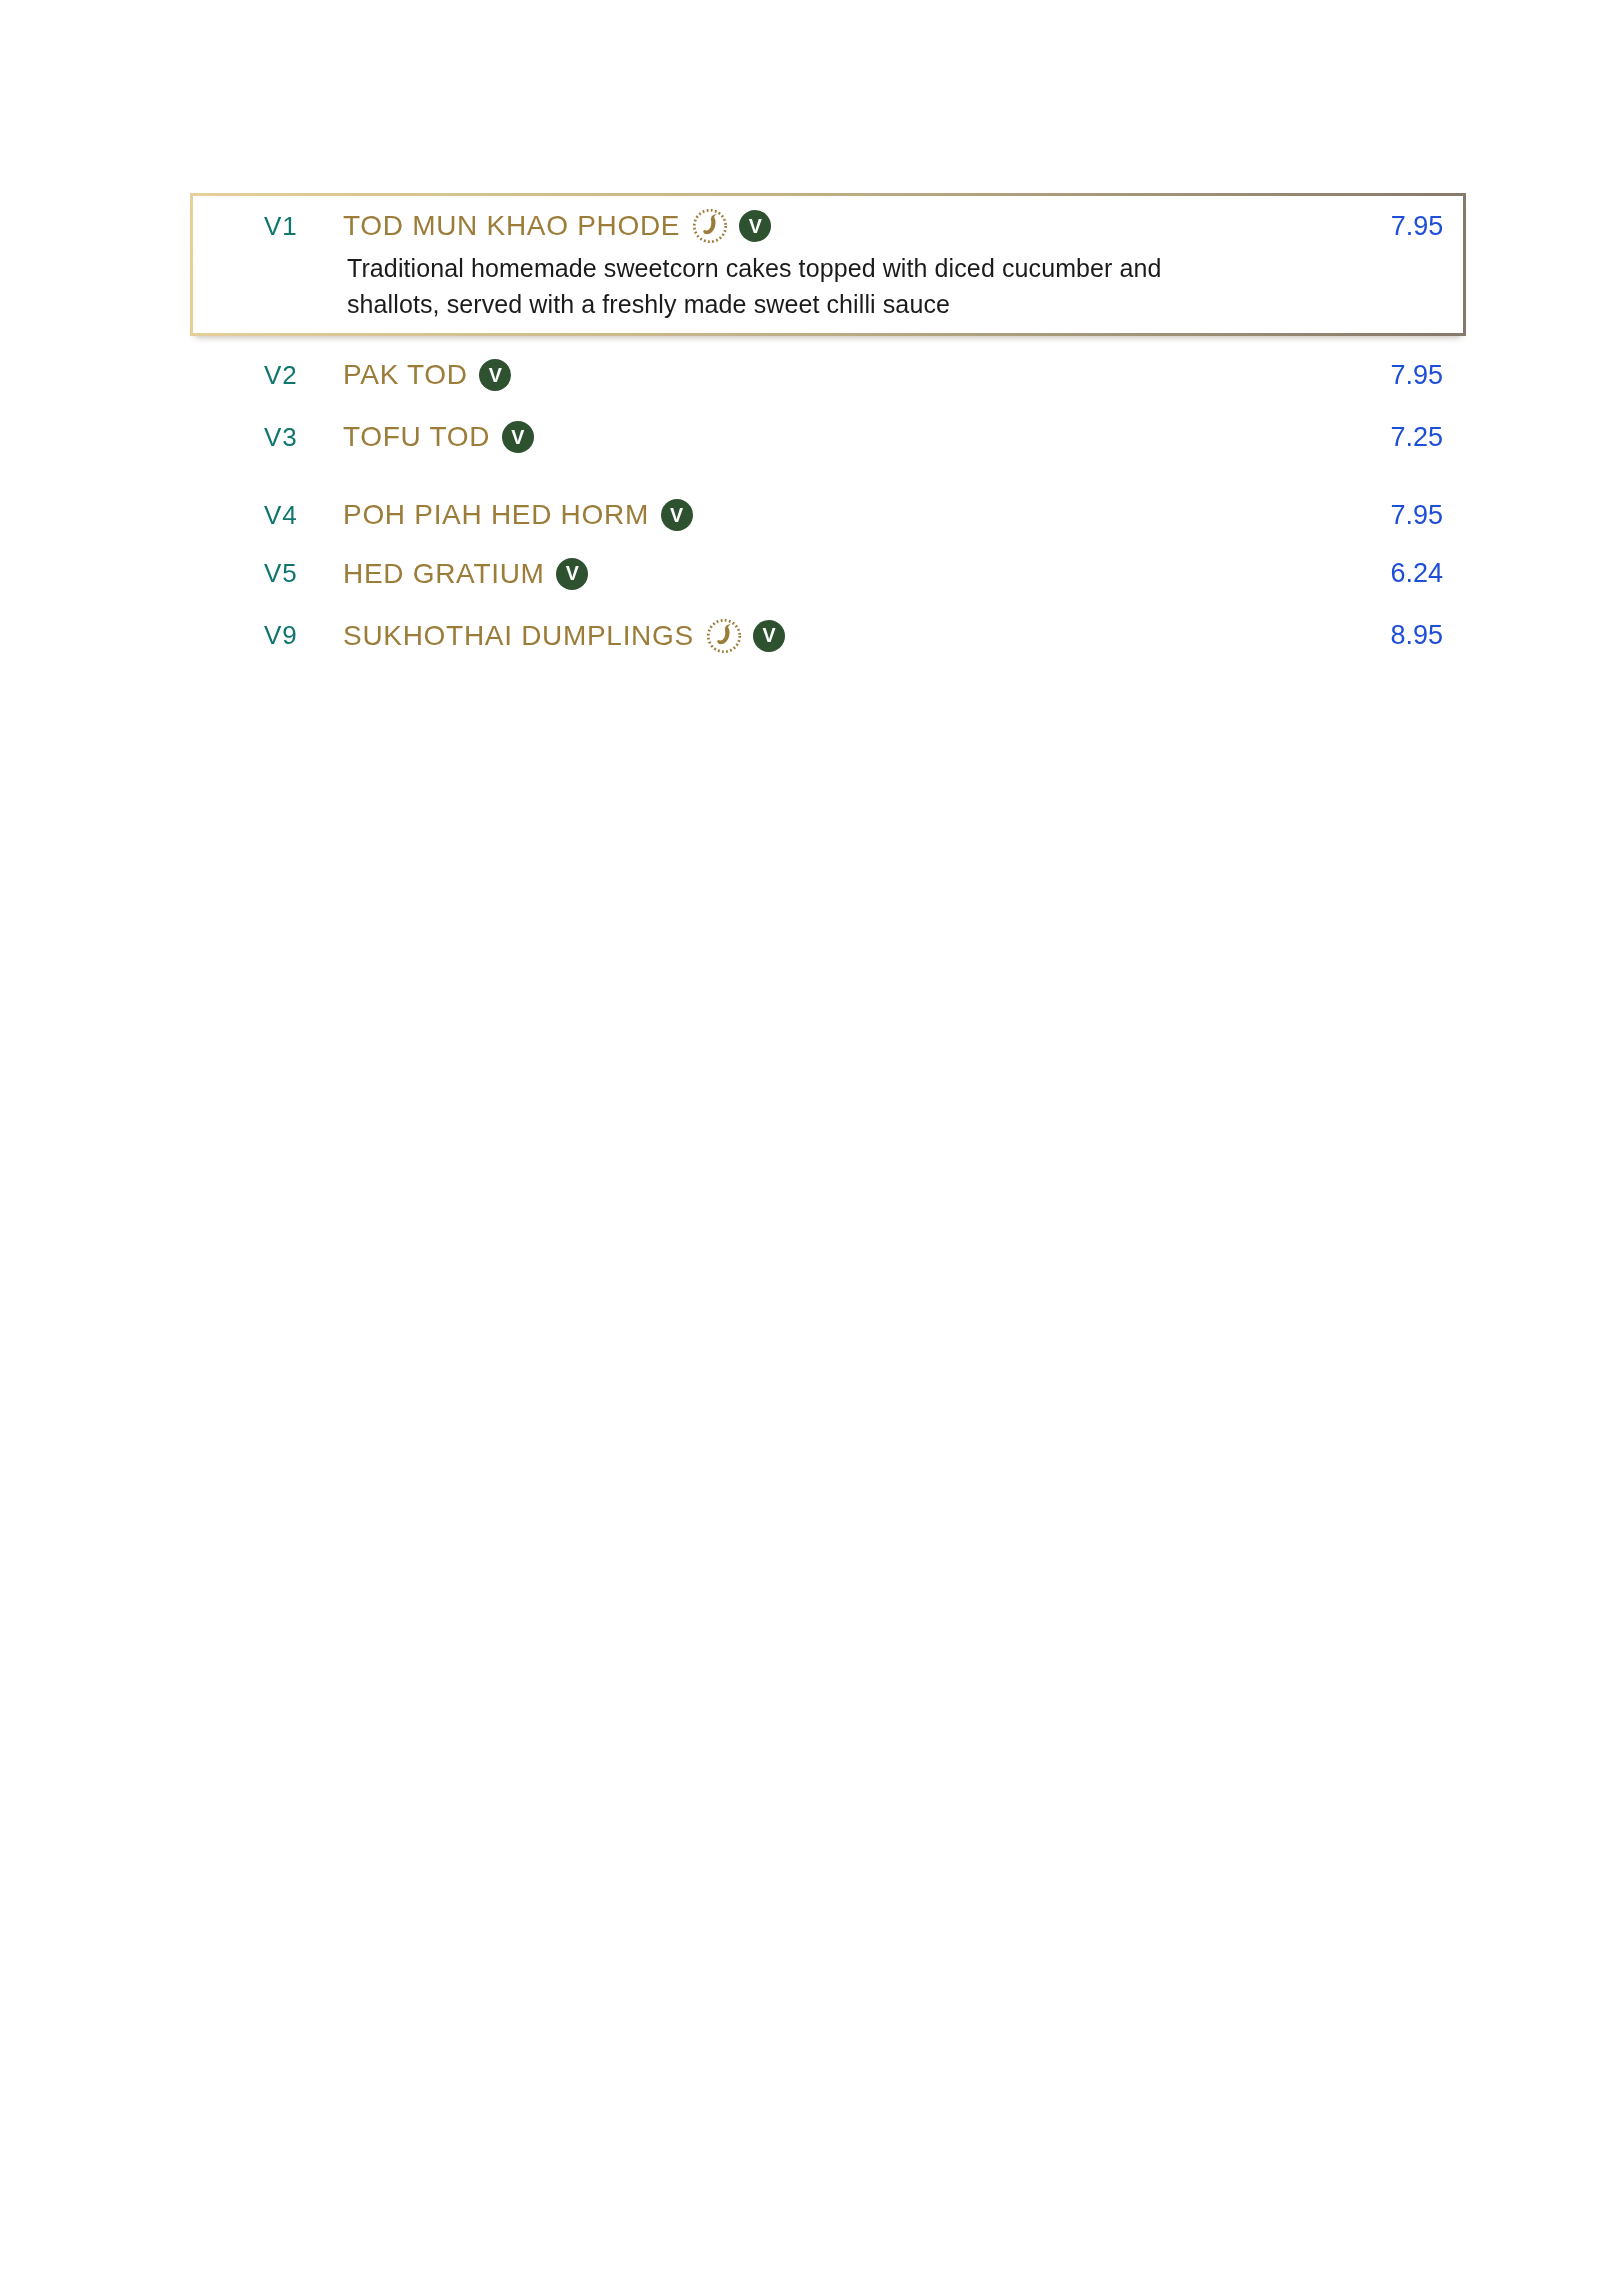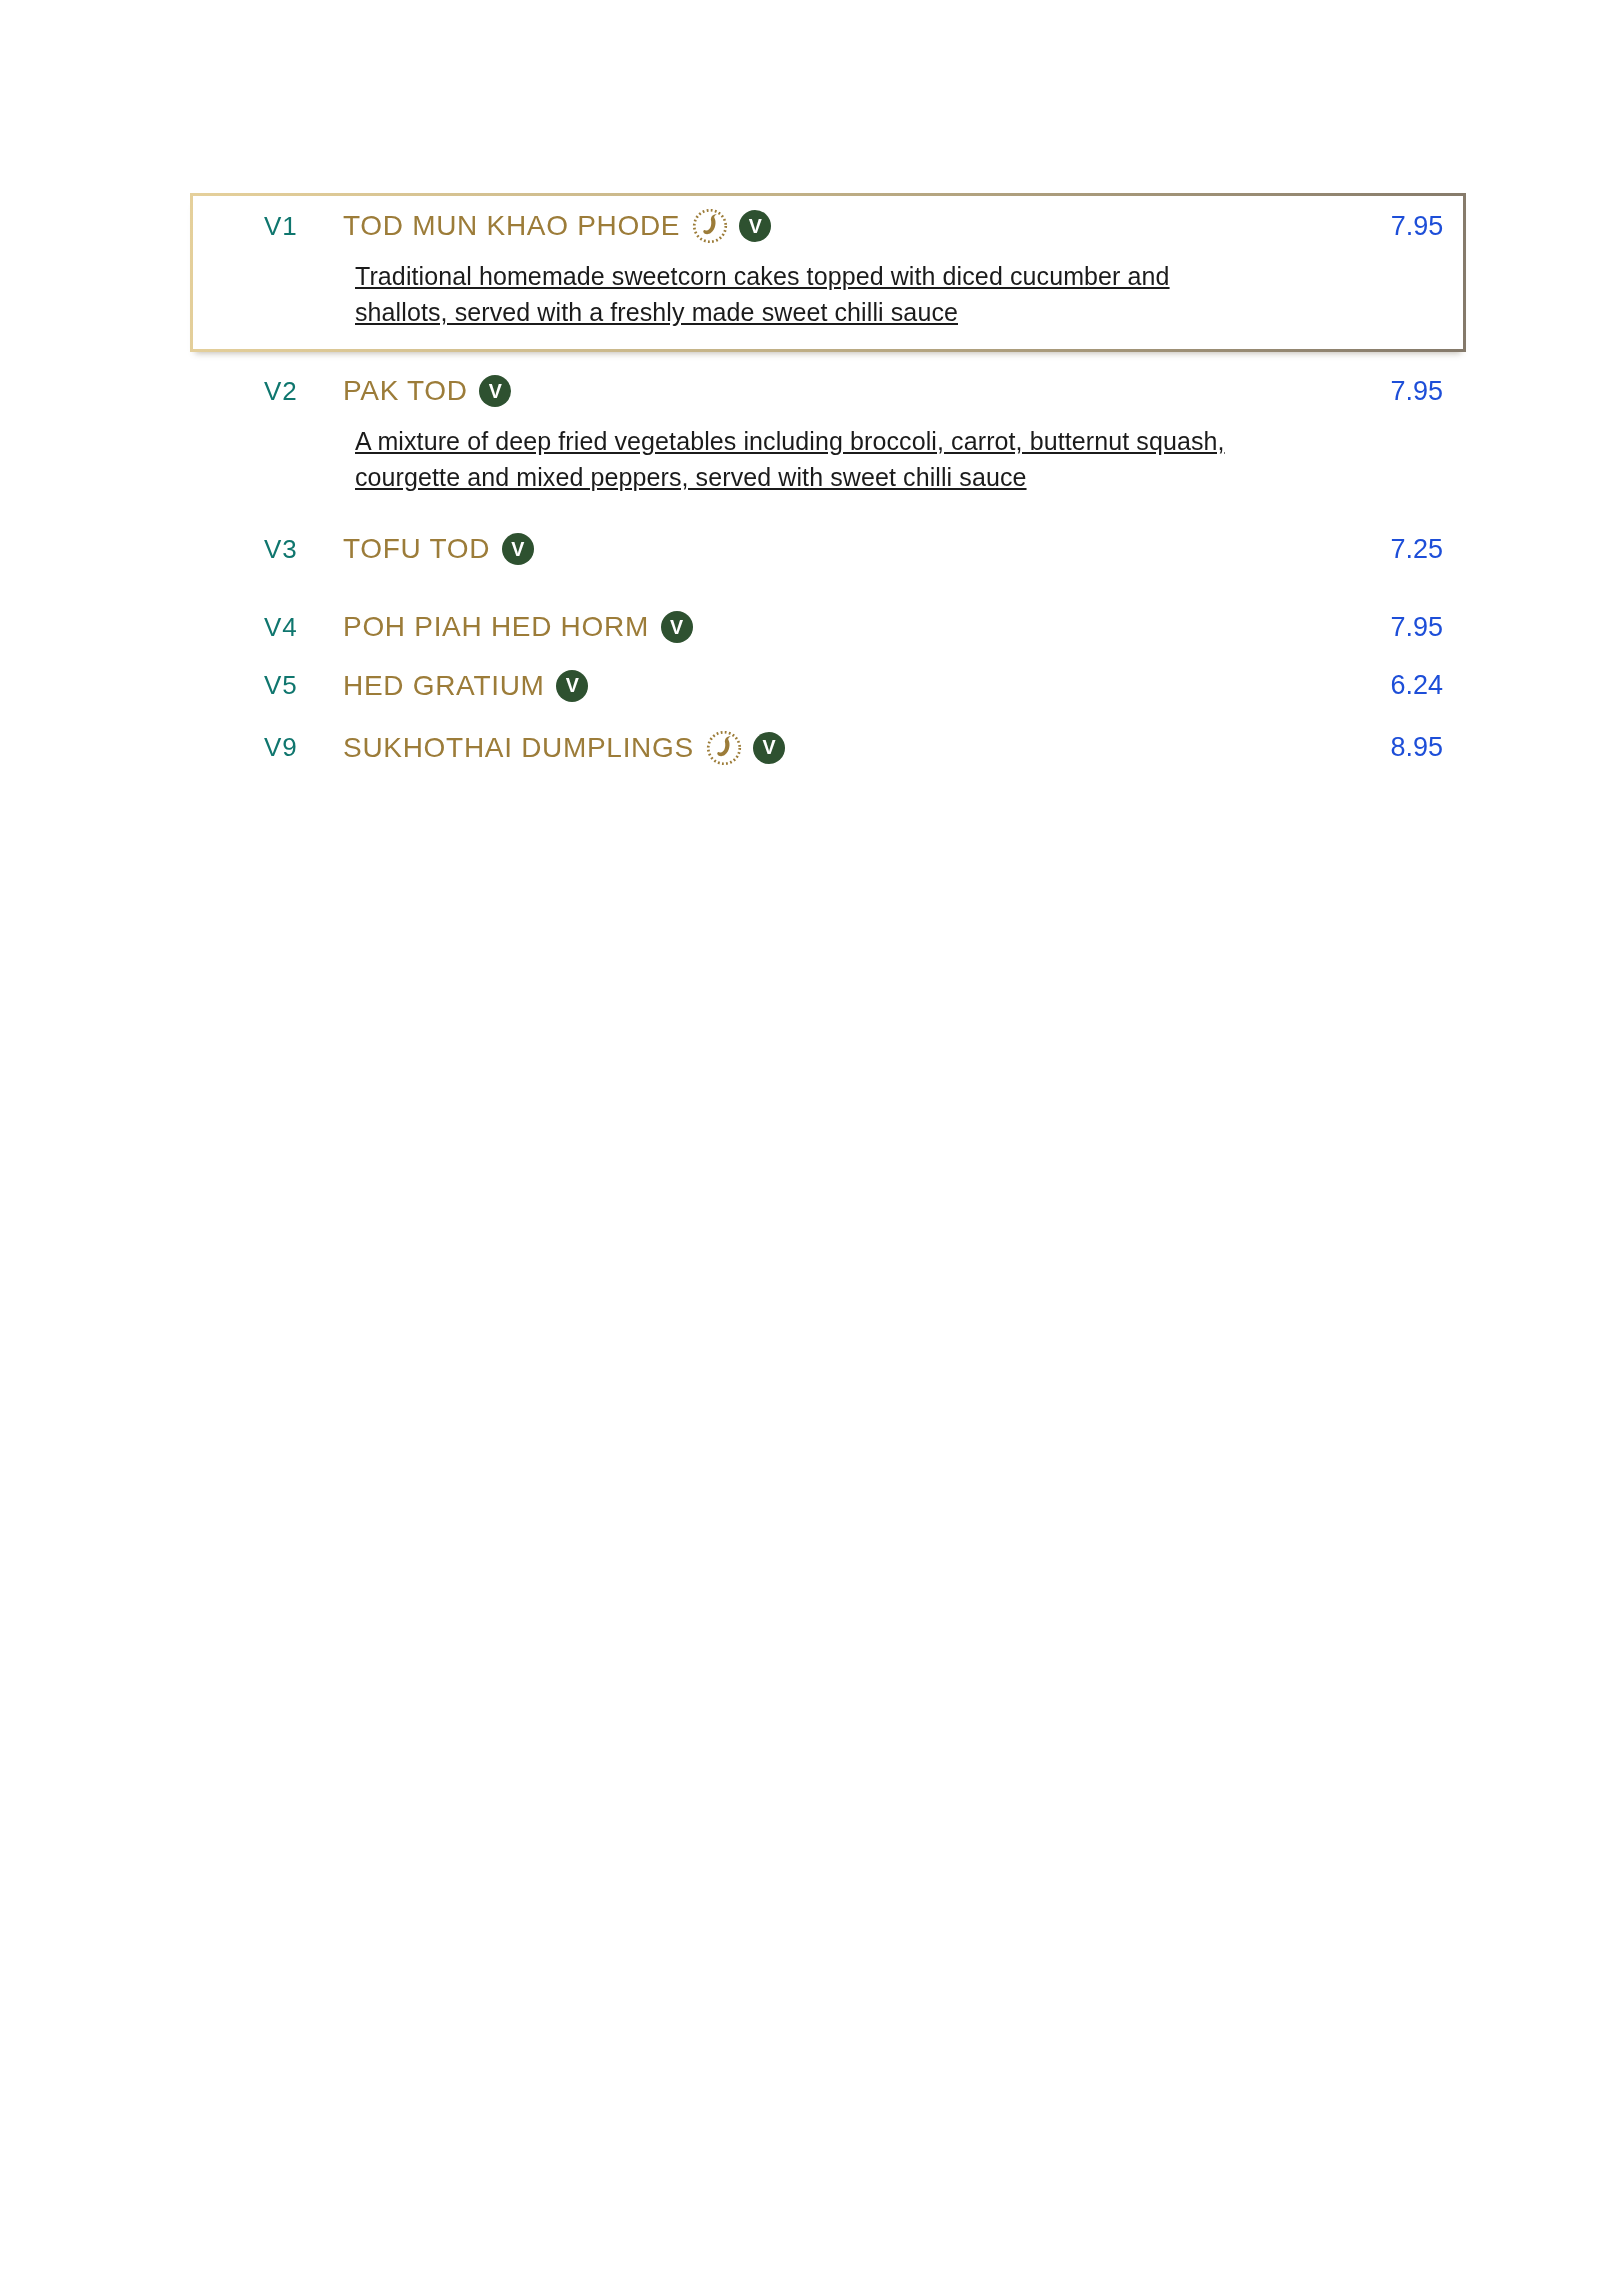--- a/index.html
+++ b/index.html
@@ -49,28 +49,27 @@
     height:39px;
     font-weight:400;
   }
   .title{
     color:#9c7c39;
     font-size:28px;
     letter-spacing:0.7px;
     white-space:nowrap;
   }
   .desc{
-    margin:12px;
+    margin:4px;
     color:#1b1b1b;
     font-size:25px;
     line-height:36px;
     white-space:pre-line;
     max-width:999px;
     letter-spacing:0.1px;
-    text-decoration:underline;
   }
   .price{
     color:#1d4ed8;
     font-size:27px;
     line-height:39px;
     text-align:right;
     justify-self:end;
     align-self:start;
   }
   .badge-v{
@@ -117,22 +116,20 @@
 
   <article class="item">
     <div class="code">V2</div>
     <div class="main">
       <h3 class="title-row">
         <span class="title">PAK TOD</span>
         <span class="badge-v">
             <span>V</span>
           </span>
       </h3>
-      <p class="desc">A mixture of deep fried vegetables including broccoli, carrot, butternut squash,
-courgette and mixed peppers, served with sweet chilli sauce</p>
     </div>
     <div class="price">7.95</div>
   </article>
 
   <article class="item">
     <div class="code">V3</div>
     <div class="main">
       <h3 class="title-row">
         <span class="title">TOFU TOD</span>
         <span class="badge-v">

